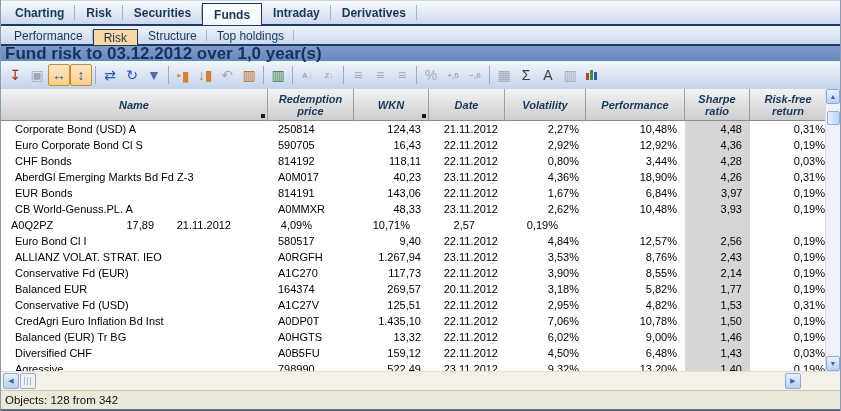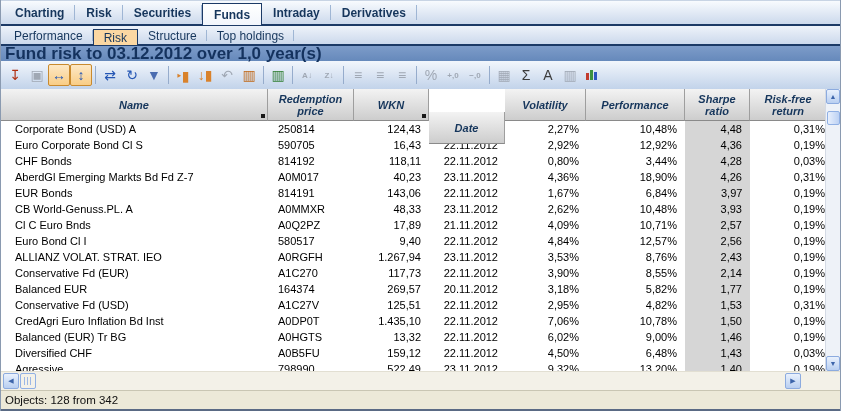--- a/index.html
+++ b/index.html
@@ -169,21 +169,21 @@
     <div class="thead">
         <div class="hcell marker" style="width: 267px;">
           <span>Name</span>
         </div>
         <div class="hcell" style="width: 86px;">
           <span>Redemption price</span>
         </div>
         <div class="hcell marker" style="width: 75px;">
           <span>WKN</span>
         </div>
-        <div class="hcell" style="width: 76px; margin-top: 23px;">
+        <div class="hcell" style="width: 76px;">
           <span>Date</span>
         </div>
         <div class="hcell" style="width: 81px;">
           <span>Volatility</span>
         </div>
         <div class="hcell" style="width: 99px;">
           <span>Performance</span>
         </div>
         <div class="hcell" style="width: 65px;">
           <span>Sharpe ratio</span>
@@ -217,21 +217,21 @@
           <div class="tcell c-name" style="width: 267px;">CHF Bonds</div>
           <div class="tcell c-wkn" style="width: 75px;">814192</div>
           <div class="tcell c-price right" style="width: 86px;">118,11</div>
           <div class="tcell c-date right" style="width: 76px;">22.11.2012</div>
           <div class="tcell c-volatility right" style="width: 81px;">0,80%</div>
           <div class="tcell c-performance right" style="width: 99px;">3,44%</div>
           <div class="tcell c-sharpe right" style="width: 65px;">4,28</div>
           <div class="tcell c-riskfree right" style="width: 77px;">0,03%</div>
         </div>
         <div class="trow">
-          <div class="tcell c-name" style="width: 267px;">AberdGl Emerging Markts Bd Fd Z-7</div>
+          <div class="tcell c-name" style="width: 267px;">AberdGl Emerging Markts Bd Fd Z-3</div>
           <div class="tcell c-wkn" style="width: 75px;">A0M017</div>
           <div class="tcell c-price right" style="width: 86px;">40,23</div>
           <div class="tcell c-date right" style="width: 76px;">23.11.2012</div>
           <div class="tcell c-volatility right" style="width: 81px;">4,36%</div>
           <div class="tcell c-performance right" style="width: 99px;">18,90%</div>
           <div class="tcell c-sharpe right" style="width: 65px;">4,26</div>
           <div class="tcell c-riskfree right" style="width: 77px;">0,31%</div>
         </div>
         <div class="trow">
           <div class="tcell c-name" style="width: 267px;">EUR Bonds</div>
@@ -247,21 +247,20 @@
           <div class="tcell c-name" style="width: 267px;">CB World-Genuss.PL. A</div>
           <div class="tcell c-wkn" style="width: 75px;">A0MMXR</div>
           <div class="tcell c-price right" style="width: 86px;">48,33</div>
           <div class="tcell c-date right" style="width: 76px;">23.11.2012</div>
           <div class="tcell c-volatility right" style="width: 81px;">2,62%</div>
           <div class="tcell c-performance right" style="width: 99px;">10,48%</div>
           <div class="tcell c-sharpe right" style="width: 65px;">3,93</div>
           <div class="tcell c-riskfree right" style="width: 77px;">0,19%</div>
         </div>
         <div class="trow">
-          <div class="tcell c-name" style="width: 267px;">Cl C Euro Bnds</div>
           <div class="tcell c-wkn" style="width: 75px;">A0Q2PZ</div>
           <div class="tcell c-price right" style="width: 86px;">17,89</div>
           <div class="tcell c-date right" style="width: 76px;">21.11.2012</div>
           <div class="tcell c-volatility right" style="width: 81px;">4,09%</div>
           <div class="tcell c-performance right" style="width: 99px;">10,71%</div>
           <div class="tcell c-sharpe right" style="width: 65px;">2,57</div>
           <div class="tcell c-riskfree right" style="width: 77px;">0,19%</div>
         </div>
         <div class="trow">
           <div class="tcell c-name" style="width: 267px;">Euro Bond Cl I</div>

